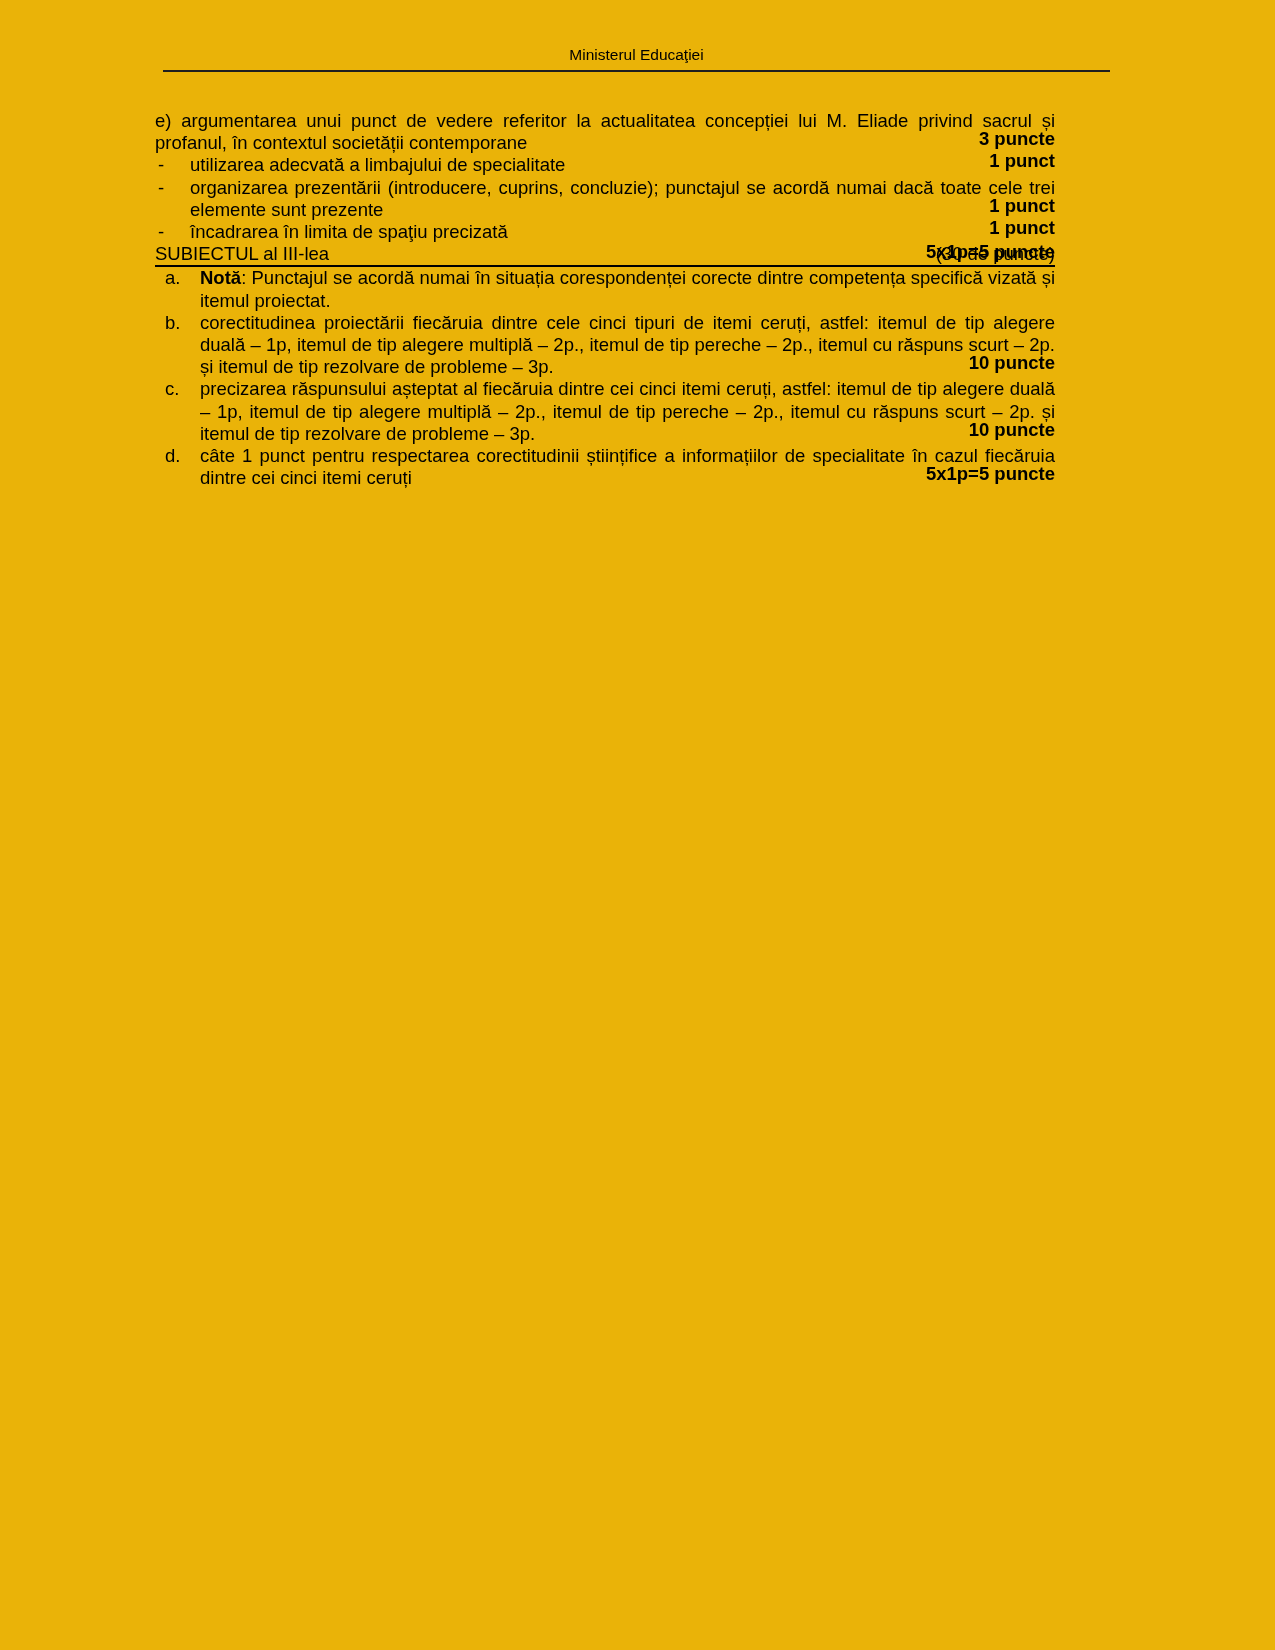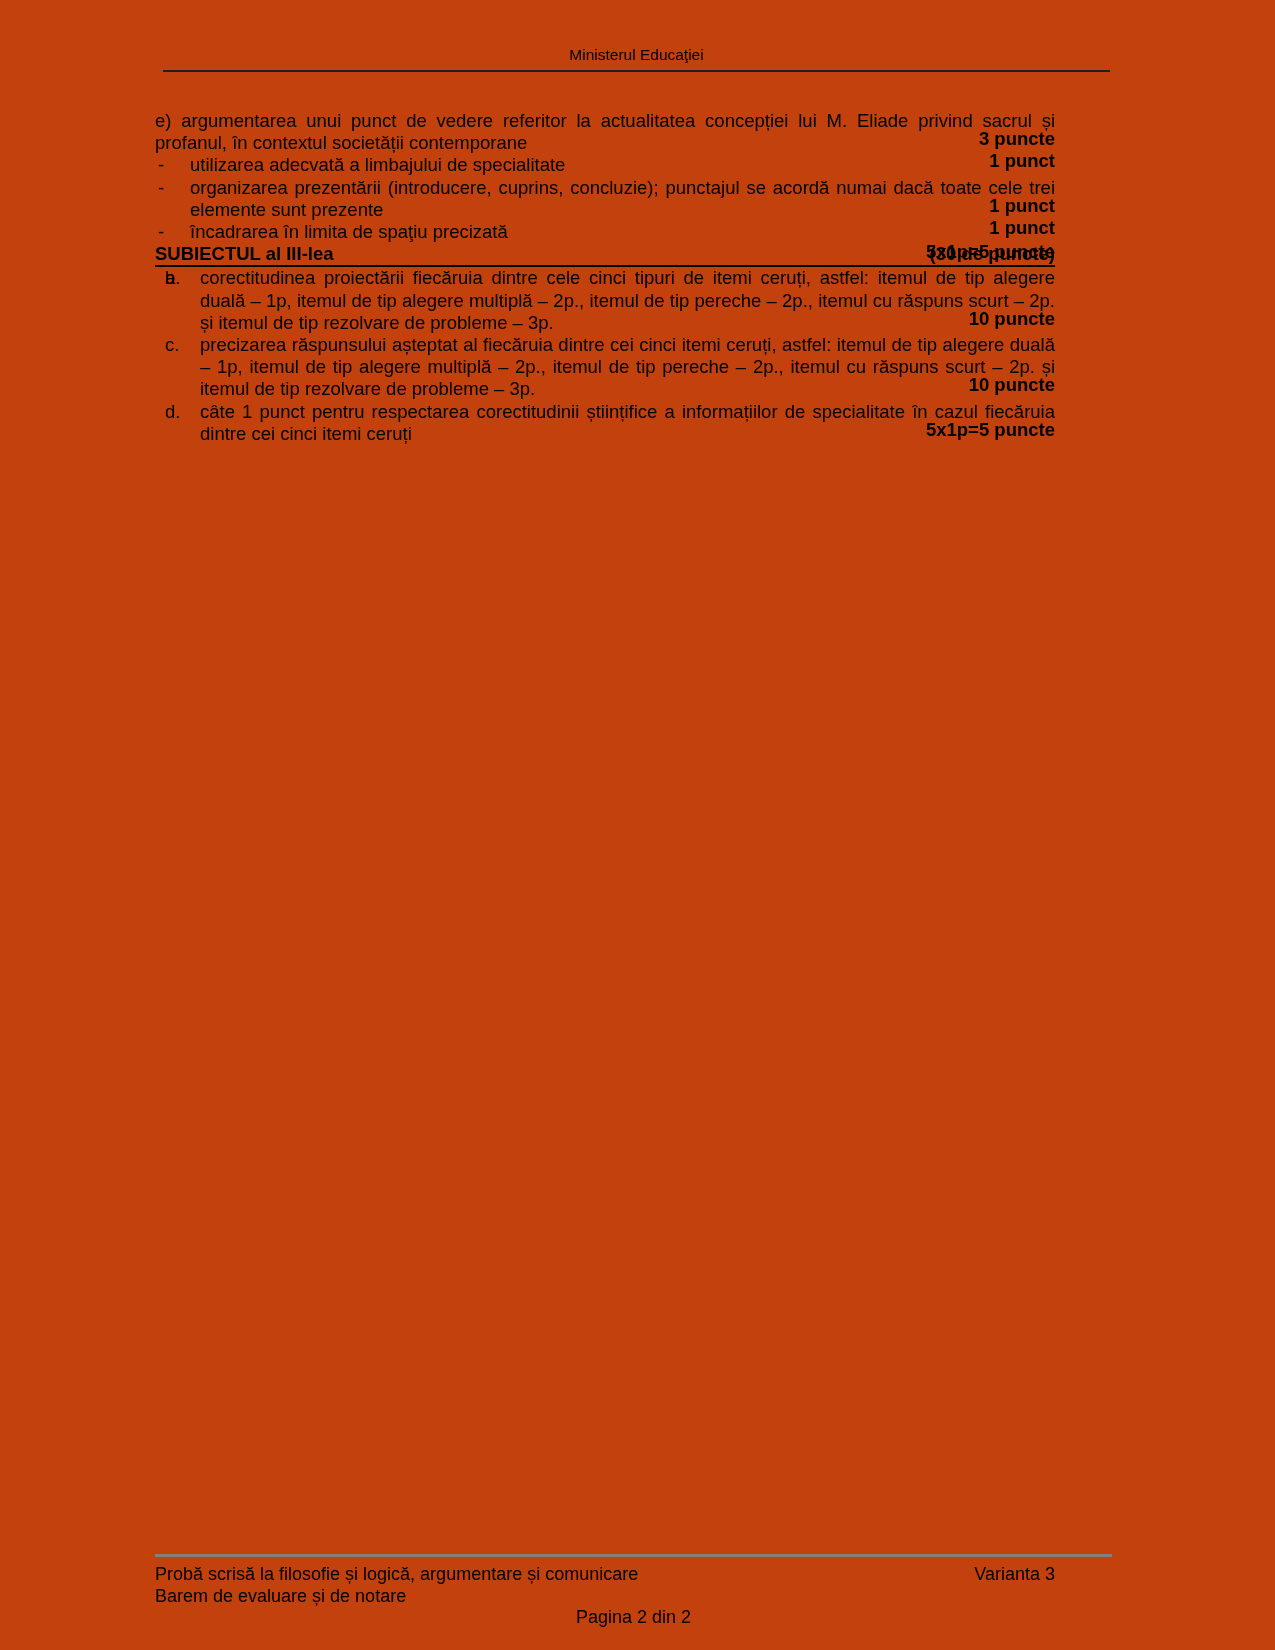--- a/index.html
+++ b/index.html
@@ -1,19 +1,19 @@
 <!DOCTYPE html>
 <html><head>
 <meta charset="utf-8">
 <style>
   html,body{margin:0;padding:0;background:#ffffff;}
   .page{
     position:relative;
     width:1275px;height:1650px;
-    background:#c2410c;
+    background:#eab308;
     color:#000;
     font-family:"Liberation Sans","DejaVu Sans",sans-serif;
     font-size:18.5px;
     line-height:22.2px;
     overflow:hidden;
   }
   
   .header{
     position:absolute;
     left:163px;top:45px;width:947px;
@@ -35,21 +35,21 @@
     text-align:right;
   }
   .pts .prefix{font-weight:bold;}
   .bullet{padding-left:35px;}
   .bullet .marker{position:absolute;left:3px;}
   .lettered{padding-left:45px;}
   .lettered .marker{position:absolute;left:10px;}
   .note{padding-left:45px;}
   .heading{
     display:flex;justify-content:space-between;
-    font-weight:bold;
+    font-weight:normal;
     border-bottom:2px solid #000;
   }
   
   .footer{
     position:absolute;
     left:155px;top:1554px;width:957px;
     border-top:3px solid #808080;
     padding-top:7px;
     font-size:18px;line-height:21.5px;
     text-align:left;
@@ -95,20 +95,23 @@
     <div class="heading">
       <span>SUBIECTUL al III-lea</span>
       <span>(30 de puncte)</span>
     </div>
 
     <div class="para lettered">
       <span class="marker">a.</span>
       <span class="pts"><span class="prefix">5x1p=</span><span>5 puncte</span></span>
     </div>
 
+    <div class="para note">
+      <b>Notă</b><span>: Punctajul se acordă numai în situația corespondenței corecte dintre competența specifică vizată și itemul proiectat.</span>
+    </div>
 
     <div class="para lettered">
       <span class="marker">b.</span>
       <span>corectitudinea proiectării fiecăruia dintre cele cinci tipuri de itemi ceruți, astfel: itemul de tip alegere duală – 1p, itemul de tip alegere multiplă – 2p., itemul de tip pereche – 2p., itemul cu răspuns scurt – 2p. și itemul de tip rezolvare de probleme – 3p.</span>
       <span class="pts"><span class="prefix"></span><span>10 puncte</span></span>
     </div>
 
     <div class="para lettered">
       <span class="marker">c.</span>
       <span>precizarea răspunsului așteptat al fiecăruia dintre cei cinci itemi ceruți, astfel: itemul de tip alegere duală – 1p, itemul de tip alegere multiplă – 2p., itemul de tip pereche – 2p., itemul cu răspuns scurt – 2p. și itemul de tip rezolvare de probleme – 3p.</span>
@@ -116,22 +119,14 @@
     </div>
 
     <div class="para lettered">
       <span class="marker">d.</span>
       <span>câte 1 punct pentru respectarea corectitudinii științifice a informațiilor de specialitate în cazul fiecăruia dintre cei cinci itemi ceruți</span>
       <span class="pts"><span class="prefix">5x1p=</span><span>5 puncte</span></span>
     </div>
 
   </div>
 
-  <div class="footer">
-    <div class="footer-row1">
-      <span>Probă scrisă la filosofie și logică, argumentare și comunicare</span>
-      <span>Varianta 3</span>
-    </div>
-    <div>Barem de evaluare și de notare</div>
-    <div class="footer-page">Pagina 2 din 2</div>
-  </div>
 
 </div>
 
 </body></html>

